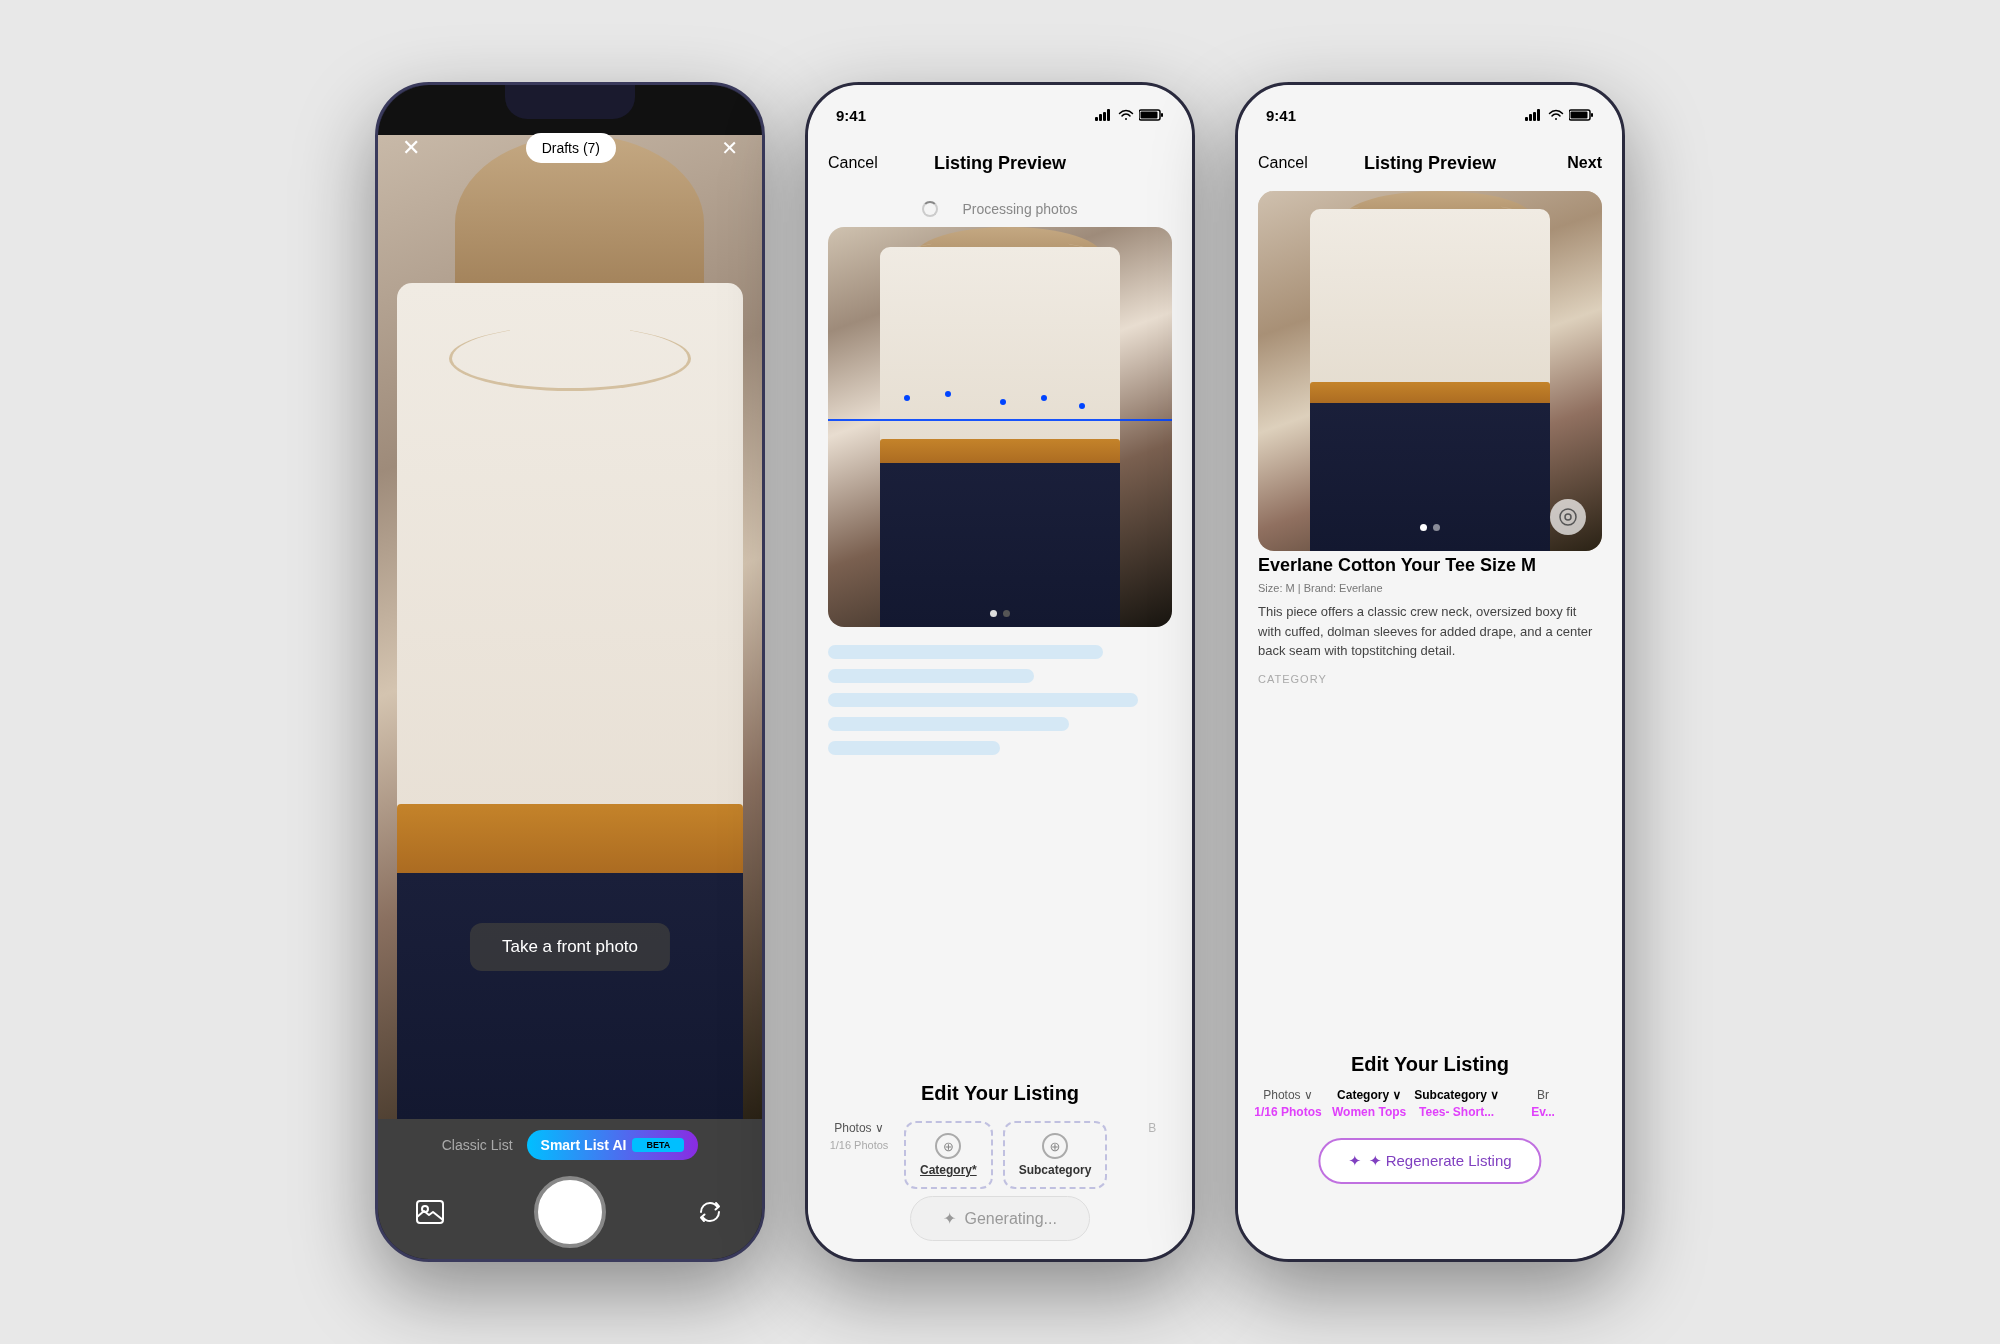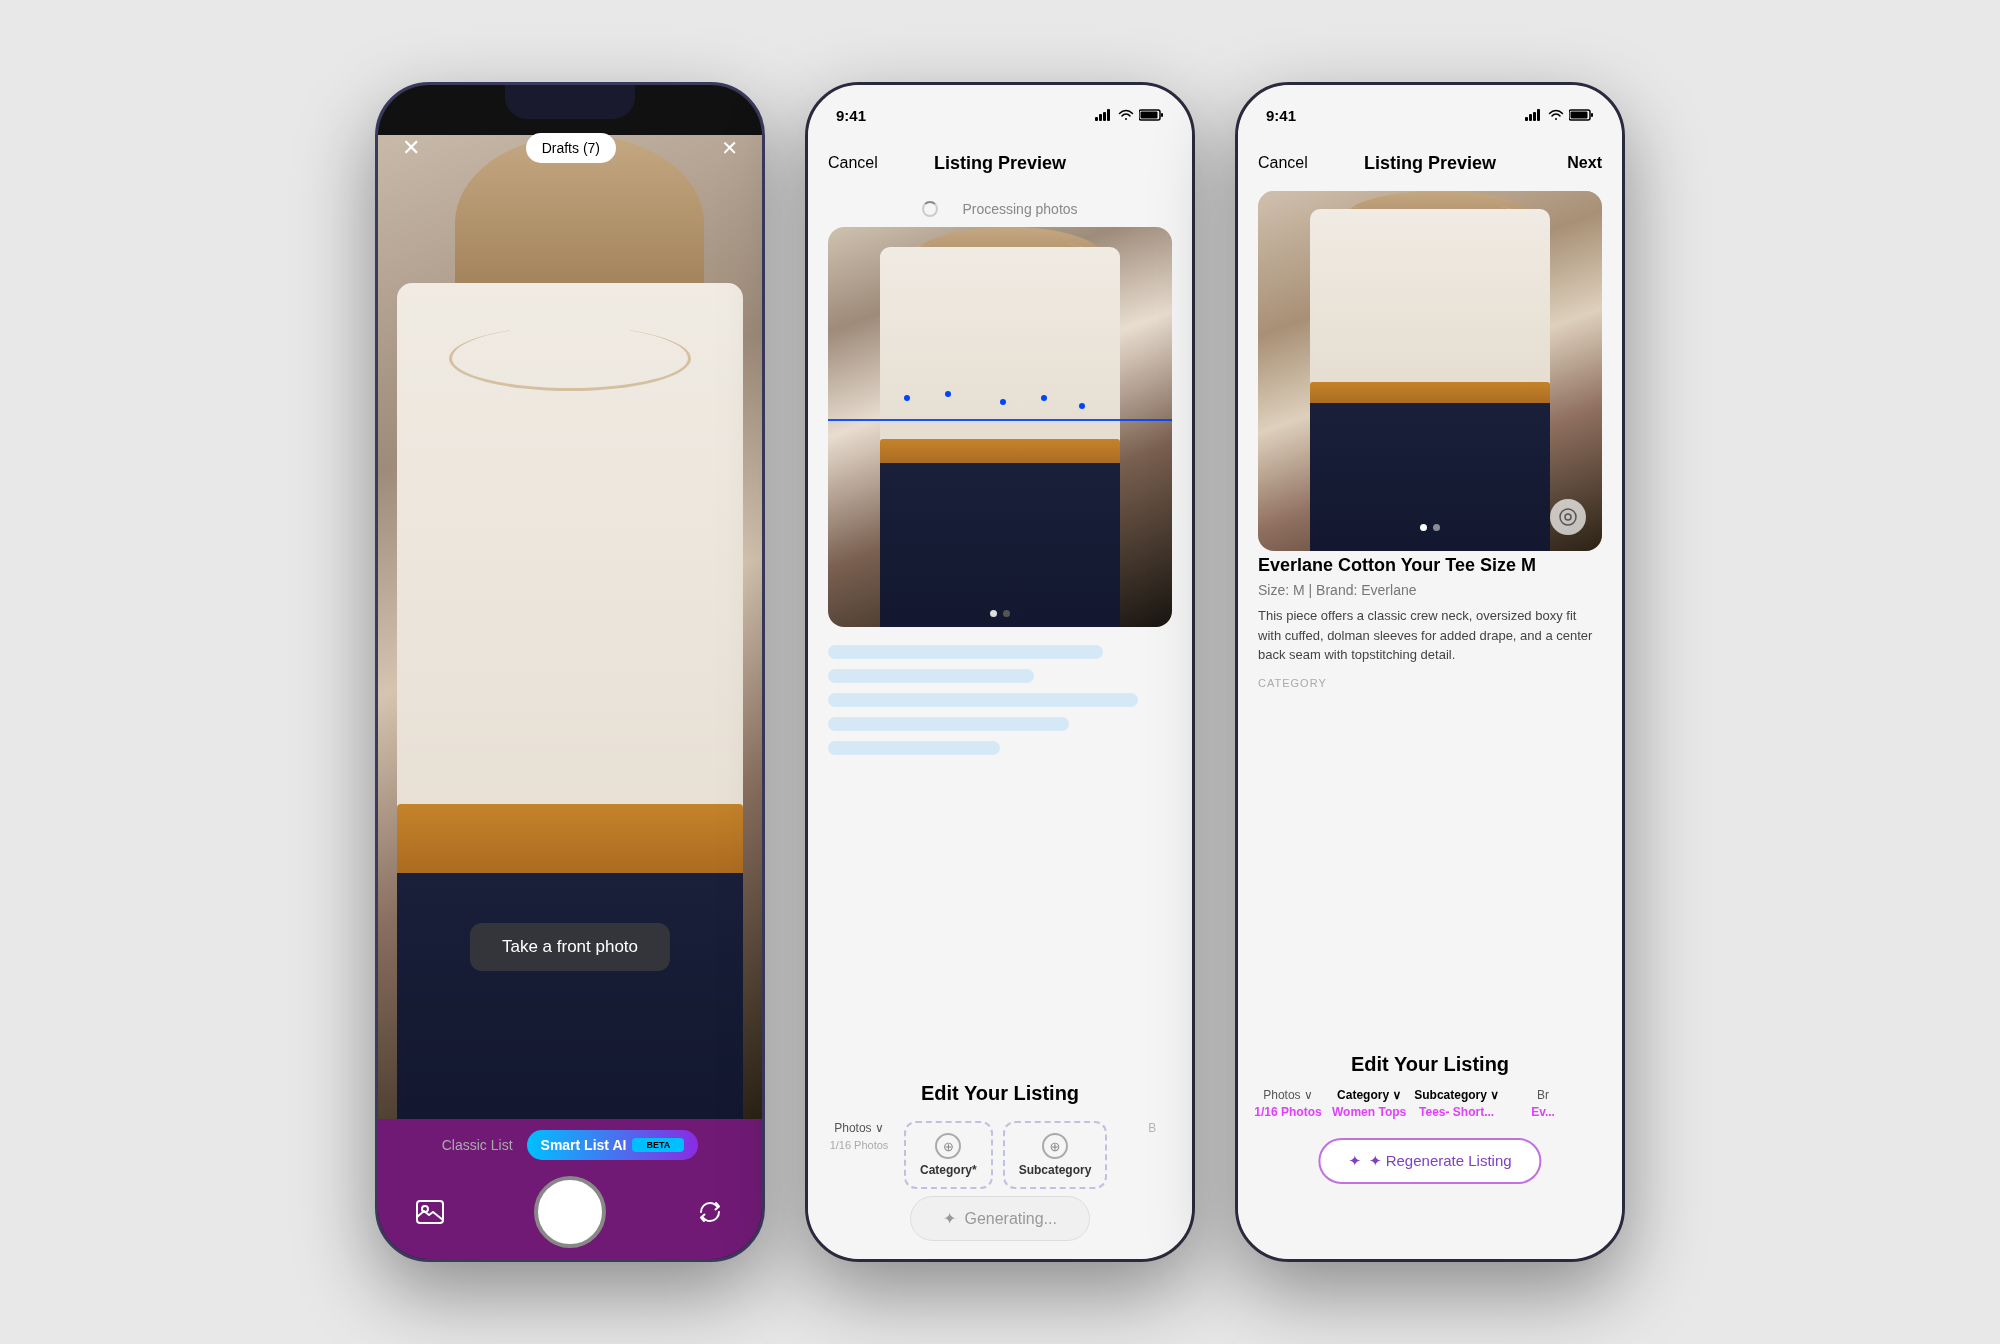--- a/index.html
+++ b/index.html
@@ -185,21 +185,21 @@
       font-size: 20px;
     }
 
     
     .camera-bottombar {
       position: absolute;
       bottom: 0;
       left: 0;
       right: 0;
       height: 140px;
-      background: #701a75;
+      background: #404040;
       display: flex;
       flex-direction: column;
       align-items: center;
       justify-content: center;
       gap: 16px;
     }
     .mode-toggle {
       display: flex;
       gap: 14px;
       align-items: center;
@@ -515,21 +515,21 @@
       left: 20px;
       right: 20px;
     }
     .listing-title {
       font-size: 18px;
       font-weight: 700;
       color: #000;
       margin-bottom: 6px;
     }
     .listing-meta {
-      font-size: 14px;
+      font-size: 11px;
       color: #777;
       margin-bottom: 8px;
     }
     .listing-desc {
       font-size: 13px;
       color: #444;
       line-height: 1.5;
       margin-bottom: 12px;
     }
     .category-label {
@@ -786,21 +786,21 @@
       <div class="edit-title">Edit Your Listing</div>
       <div class="edit-tabs">
 
         <div class="tab-item">
           <span class="tab-label">Photos ∨</span>
           <span class="tab-sub">1/16 Photos</span>
         </div>
 
         <div class="tab-selected">
           <div class="tab-circle-icon">⊕</div>
-          <span style="font-size:12px;color:#333;font-weight:600;">Category*</span>
+          <span style="font-size:12px;color:#333;font-weight:600;text-decoration:underline;">Category*</span>
         </div>
 
         <div class="tab-selected">
           <div class="tab-circle-icon">⊕</div>
           <span style="font-size:12px;color:#333;font-weight:600;">Subcategory</span>
         </div>
 
         <div class="tab-item" style="opacity:0.4;">
           <span class="tab-label">B</span>
         </div>

